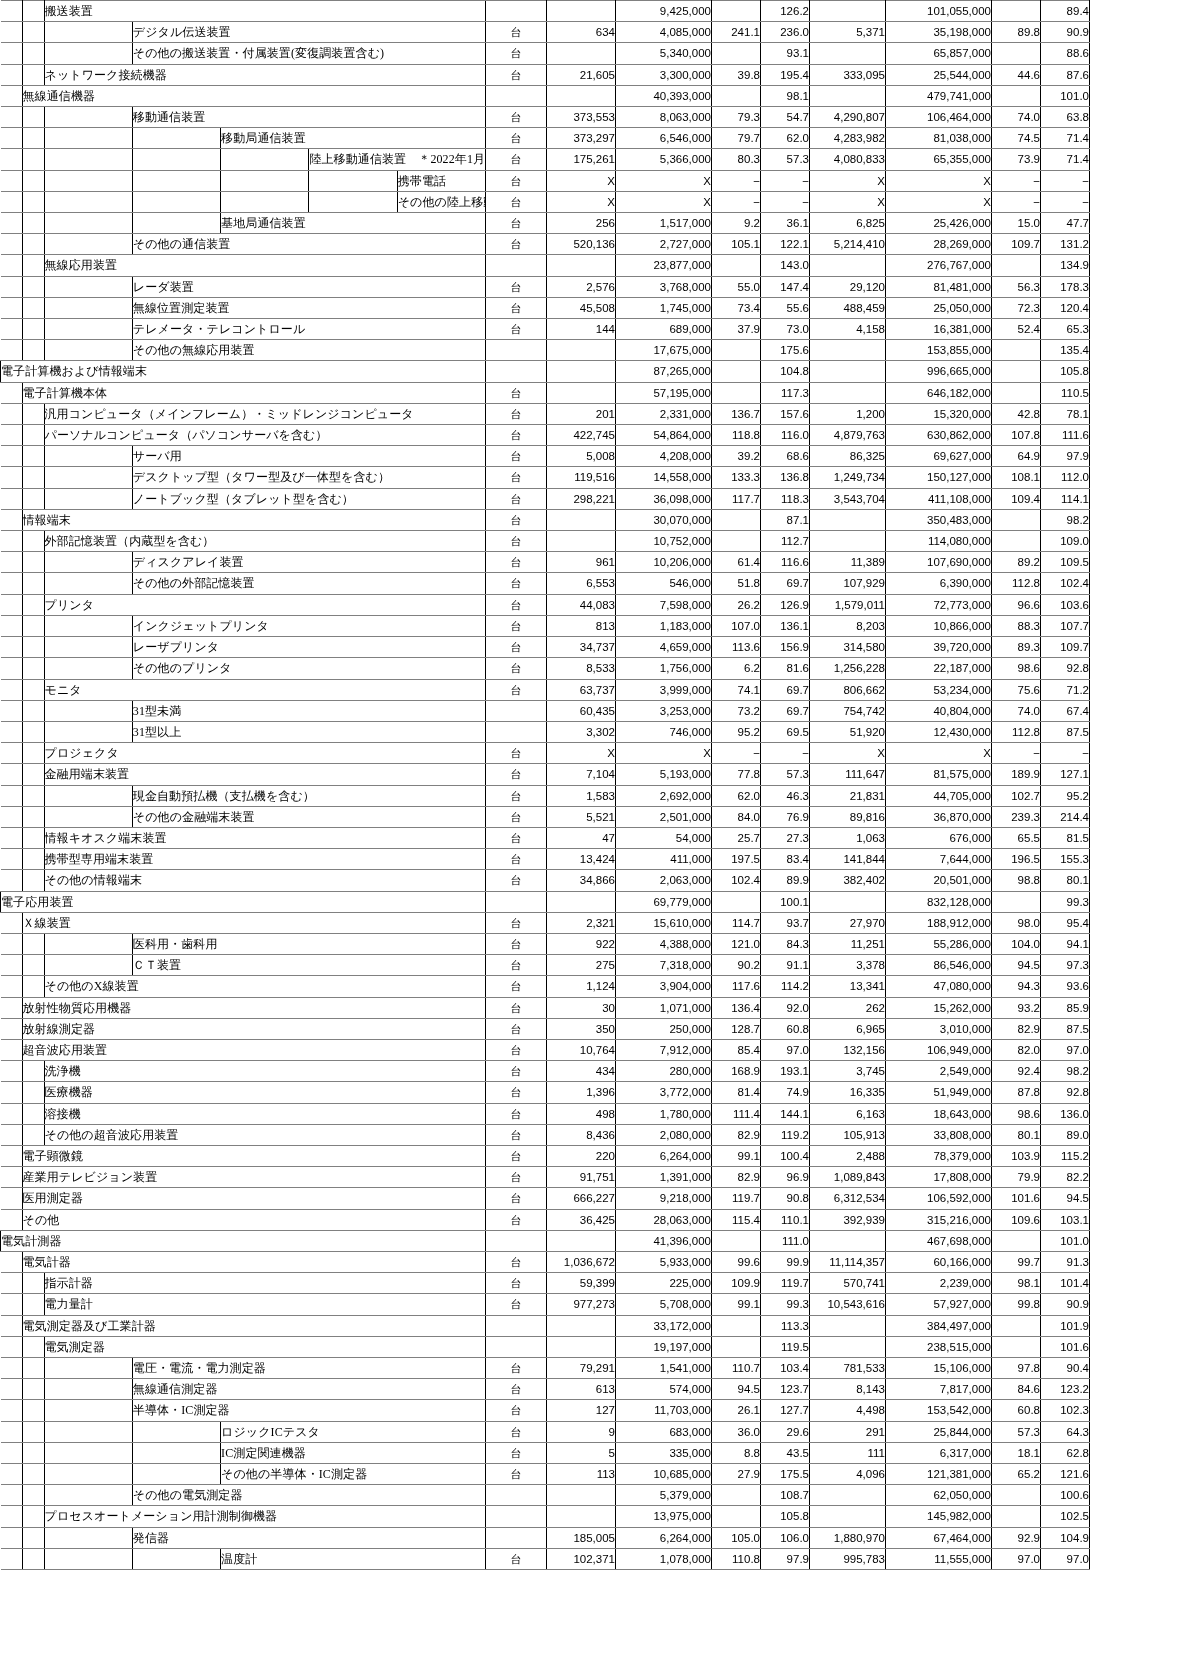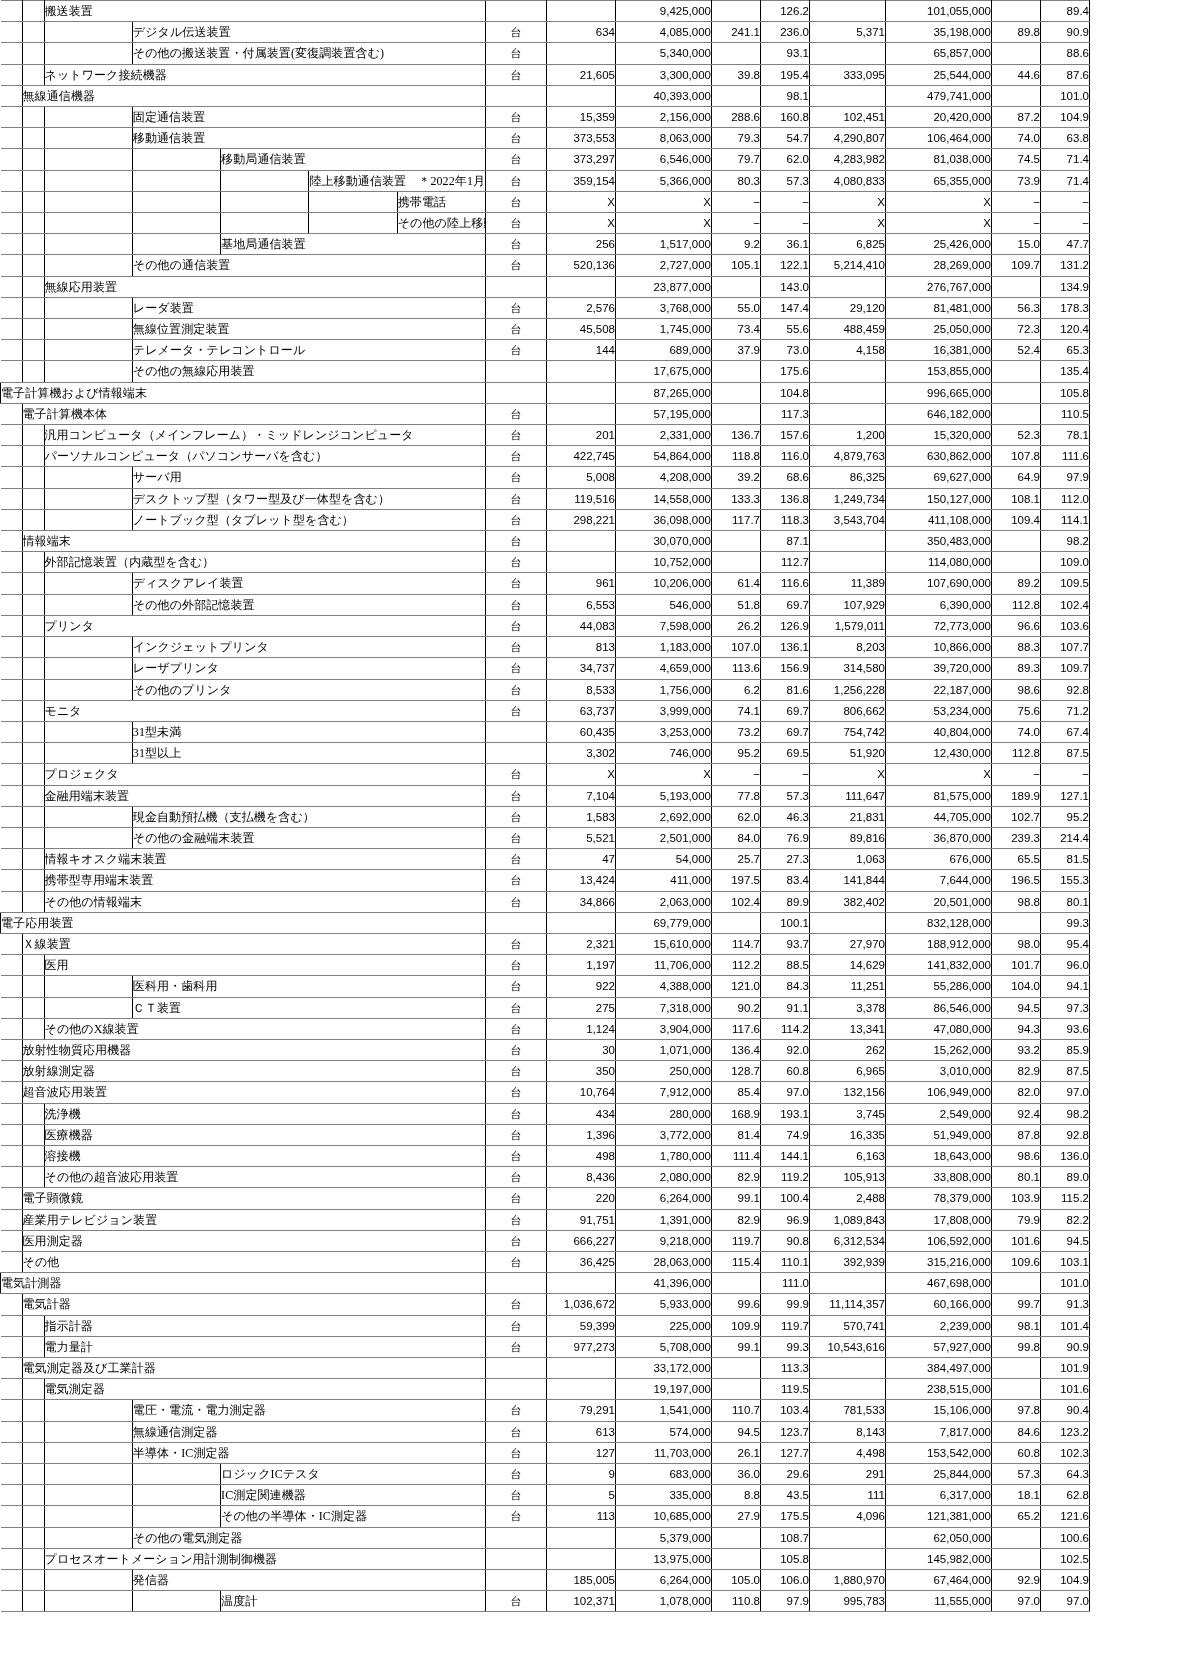--- a/index.html
+++ b/index.html
@@ -146,35 +146,20 @@
           <td class="num n4">98.1</td>
           <td class="num n5"></td>
           <td class="num n6">479,741,000</td>
           <td class="num n7"></td>
           <td class="num n8">101.0</td>
         </tr>
         <tr>
           <td class="lvl r2"></td>
           <td class="lvl r"></td>
           <td class="lvl r"></td>
-          <td class="name" colspan="4">固定通信装置</td>
-          <td class="unit">台</td>
-          <td class="num n1">15,359</td>
-          <td class="num n2">2,156,000</td>
-          <td class="num n3">288.6</td>
-          <td class="num n4">160.8</td>
-          <td class="num n5">102,451</td>
-          <td class="num n6">20,420,000</td>
-          <td class="num n7">87.2</td>
-          <td class="num n8">104.9</td>
-        </tr>
-        <tr>
-          <td class="lvl r2"></td>
-          <td class="lvl r"></td>
-          <td class="lvl r"></td>
           <td class="name" colspan="4">移動通信装置</td>
           <td class="unit">台</td>
           <td class="num n1">373,553</td>
           <td class="num n2">8,063,000</td>
           <td class="num n3">79.3</td>
           <td class="num n4">54.7</td>
           <td class="num n5">4,290,807</td>
           <td class="num n6">106,464,000</td>
           <td class="num n7">74.0</td>
           <td class="num n8">63.8</td>
@@ -196,21 +181,21 @@
           <td class="num n8">71.4</td>
         </tr>
         <tr>
           <td class="lvl r2"></td>
           <td class="lvl r"></td>
           <td class="lvl r"></td>
           <td class="lvl r"></td>
           <td class="lvl r"></td>
           <td class="name" colspan="2">陸上移動通信装置　＊2022年1月より、携帯電話を除く</td>
           <td class="unit">台</td>
-          <td class="num n1">359,154</td>
+          <td class="num n1">175,261</td>
           <td class="num n2">5,366,000</td>
           <td class="num n3">80.3</td>
           <td class="num n4">57.3</td>
           <td class="num n5">4,080,833</td>
           <td class="num n6">65,355,000</td>
           <td class="num n7">73.9</td>
           <td class="num n8">71.4</td>
         </tr>
         <tr>
           <td class="lvl r2"></td>
@@ -382,21 +367,21 @@
           <td class="lvl r2"></td>
           <td class="lvl r"></td>
           <td class="name" colspan="5">汎用コンピュータ（メインフレーム）・ミッドレンジコンピュータ</td>
           <td class="unit">台</td>
           <td class="num n1">201</td>
           <td class="num n2">2,331,000</td>
           <td class="num n3">136.7</td>
           <td class="num n4">157.6</td>
           <td class="num n5">1,200</td>
           <td class="num n6">15,320,000</td>
-          <td class="num n7">52.3</td>
+          <td class="num n7">42.8</td>
           <td class="num n8">78.1</td>
         </tr>
         <tr>
           <td class="lvl r2"></td>
           <td class="lvl r"></td>
           <td class="name" colspan="5">パーソナルコンピュータ（パソコンサーバを含む）</td>
           <td class="unit">台</td>
           <td class="num n1">422,745</td>
           <td class="num n2">54,864,000</td>
           <td class="num n3">118.8</td>
@@ -732,34 +717,20 @@
           <td class="num n3">114.7</td>
           <td class="num n4">93.7</td>
           <td class="num n5">27,970</td>
           <td class="num n6">188,912,000</td>
           <td class="num n7">98.0</td>
           <td class="num n8">95.4</td>
         </tr>
         <tr>
           <td class="lvl r2"></td>
           <td class="lvl r"></td>
-          <td class="name" colspan="5">医用</td>
-          <td class="unit">台</td>
-          <td class="num n1">1,197</td>
-          <td class="num n2">11,706,000</td>
-          <td class="num n3">112.2</td>
-          <td class="num n4">88.5</td>
-          <td class="num n5">14,629</td>
-          <td class="num n6">141,832,000</td>
-          <td class="num n7">101.7</td>
-          <td class="num n8">96.0</td>
-        </tr>
-        <tr>
-          <td class="lvl r2"></td>
-          <td class="lvl r"></td>
           <td class="lvl r"></td>
           <td class="name" colspan="4">医科用・歯科用</td>
           <td class="unit">台</td>
           <td class="num n1">922</td>
           <td class="num n2">4,388,000</td>
           <td class="num n3">121.0</td>
           <td class="num n4">84.3</td>
           <td class="num n5">11,251</td>
           <td class="num n6">55,286,000</td>
           <td class="num n7">104.0</td>

